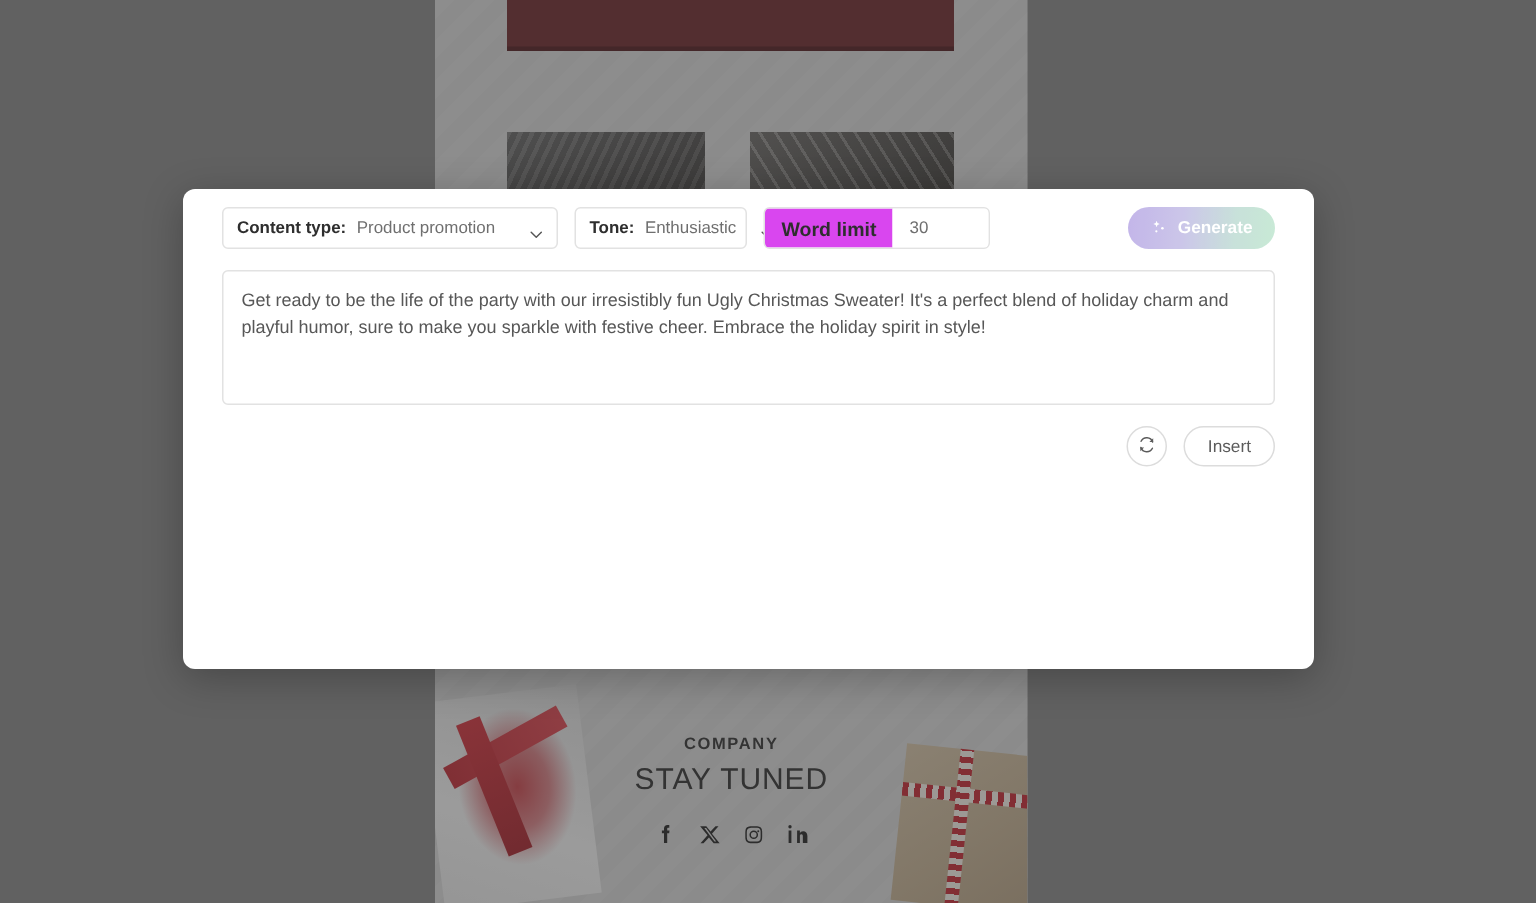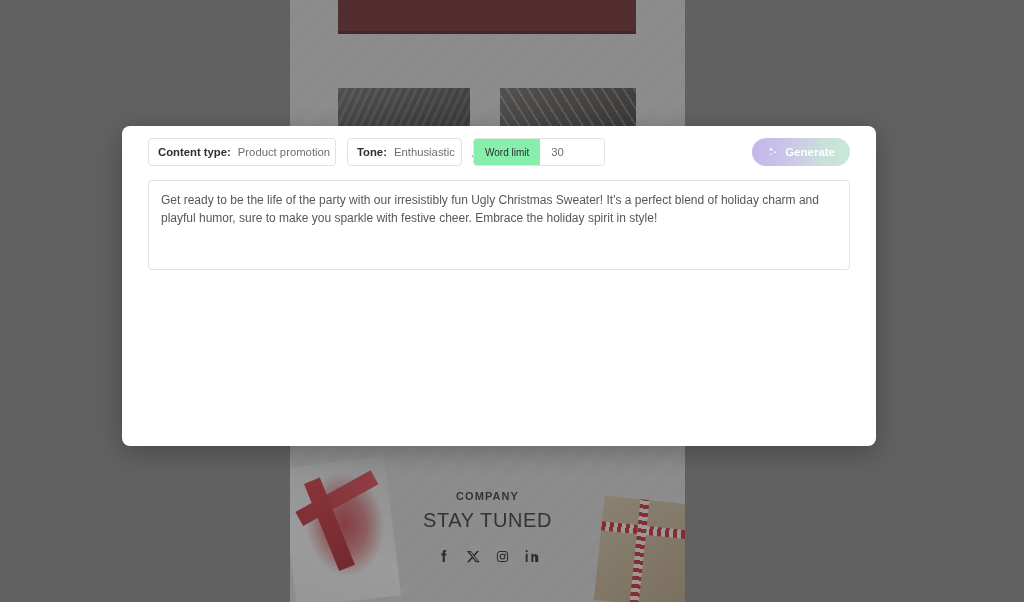--- a/index.html
+++ b/index.html
@@ -249,40 +249,40 @@
   .control-value {
     font-size: 11.3px;
     color: #6f6f6f;
     white-space: nowrap;
   }
   .chev {
     margin-left: 16px;
     width: 9px; height: 9px;
     flex: none;
   }
-  .ctype { width: 188px; }
+  .ctype { width: 224px; }
   .ctype .control-value { flex: 1; }
   .ctone { width: 115px; }
   .ctone .control-value { flex: 1; }
 
   .wordlimit-group {
     display: flex;
     align-items: stretch;
     height: 28px;
     border: 1px solid #e2e2e2;
     border-radius: 4px;
     overflow: hidden;
     background: #fff;
   }
   .wordlimit-label {
     display: flex; align-items: center;
     padding: 0 11px;
-    background: #86efac;
-    font-size: 10px;
-    font-weight: normal;
+    background: #d946ef;
+    font-size: 13px;
+    font-weight: bold;
     color: #2e2e2e;
     white-space: nowrap;
   }
   .wordlimit-input {
     display: flex; align-items: center;
     padding: 0 11px;
     width: 64px;
     font-size: 11.3px;
     color: #6f6f6f;
     background: #fff;
@@ -437,15 +437,28 @@
           <circle cx="5.2" cy="10.9" r="1" fill="#ffffff"></circle>
         </svg>
         <span>Generate</span>
       </button>
     </div>
 
     <div class="output-box">
       <div class="output-text">Get ready to be the life of the party with our irresistibly fun Ugly Christmas Sweater! It's a perfect blend of holiday charm and playful humor, sure to make you sparkle with festive cheer. Embrace the holiday spirit in style!</div>
     </div>
 
+    <div class="modal-actions">
+      <button class="icon-round-btn">
+        <span>
+          <svg viewBox="0 0 20 20" width="13" height="13">
+            <path d="M16 7.2A6.4 6.4 0 004.2 6.4" stroke="#5b5b5b" stroke-width="1.5" fill="none" stroke-linecap="round"></path>
+            <path d="M4 12.8a6.4 6.4 0 0011.8.8" stroke="#5b5b5b" stroke-width="1.5" fill="none" stroke-linecap="round"></path>
+            <path d="M16.6 3.4v3.9h-3.9z" fill="#5b5b5b"></path>
+            <path d="M3.4 16.6v-3.9h3.9z" fill="#5b5b5b"></path>
+          </svg>
+        </span>
+      </button>
+      <button class="insert-btn">Insert</button>
+    </div>
 
   </div>
 </div>
 
 </body></html>

